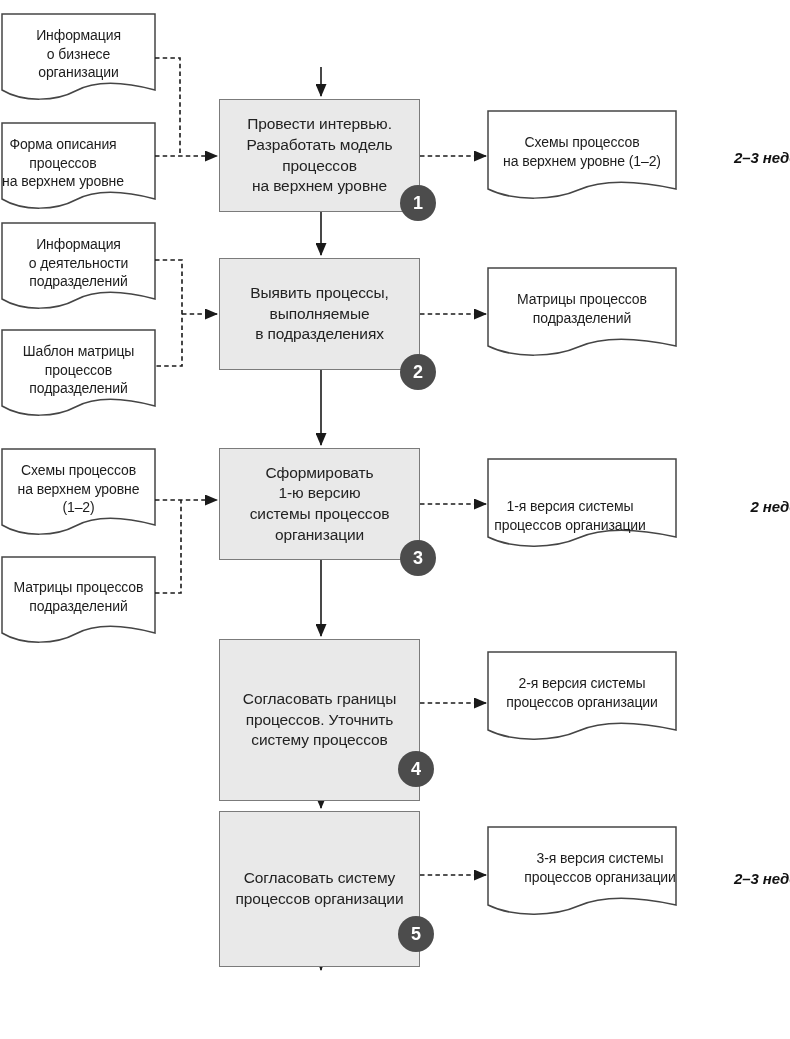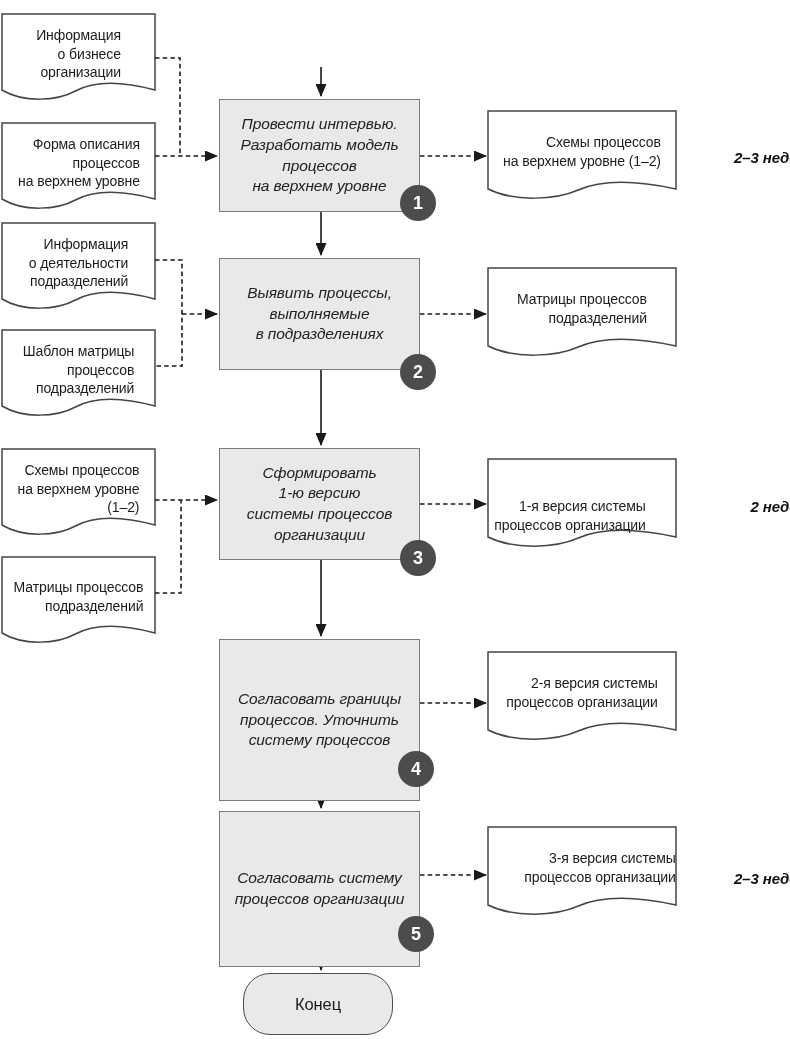--- a/index.html
+++ b/index.html
@@ -4,28 +4,28 @@
 <style>
   html,body{margin:0;padding:0;background:#ffffff;}
   #stage{
     position:relative;width:790px;height:1039px;background:#ffffff;overflow:hidden;
     font-family:"Liberation Sans","DejaVu Sans",sans-serif;color:#1c1c1c;
     letter-spacing:-0.1px;
   }
   #connector-layer{position:absolute;left:0;top:0;z-index:1;}
   .txt{
     position:absolute;display:flex;align-items:center;justify-content:center;
-    text-align:right;white-space:pre-line;z-index:3;line-height:1.34;
+    text-align:center;white-space:pre-line;z-index:3;line-height:1.34;
   }
   .doc-txt{font-size:14px;}
   .proc{
     position:absolute;left:219px;width:201px;background:#e9e9e9;
     border:1.5px solid #7b7b7b;box-sizing:border-box;z-index:2;
     display:flex;align-items:center;justify-content:center;text-align:center;
-    white-space:pre-line;font-size:15.5px;line-height:1.33;color:#222;font-style:italic;
+    white-space:pre-line;font-size:15.5px;line-height:1.33;color:#222;
   }
   .term{
     position:absolute;left:243px;width:150px;height:62px;background:#e9e9e9;
     border:1.5px solid #4c4c4c;border-radius:27px;box-sizing:border-box;z-index:2;
     display:flex;align-items:center;justify-content:center;font-size:16.5px;
   }
   .badge{
     position:absolute;width:36px;height:36px;border-radius:50%;background:#4c4c4c;
     color:#ffffff;font-size:18px;font-weight:bold;z-index:4;
     display:flex;align-items:center;justify-content:center;
@@ -82,21 +82,20 @@
       <path d="M155,500 L217,500" marker-end="url(#arr)"></path>
 
       <path d="M420,156 L486,156" marker-end="url(#arr)"></path>
       <path d="M420,314 L486,314" marker-end="url(#arr)"></path>
       <path d="M420,504 L486,504" marker-end="url(#arr)"></path>
       <path d="M420,703 L486,703" marker-end="url(#arr)"></path>
       <path d="M420,875 L486,875" marker-end="url(#arr)"></path>
     </g>
   </svg>
 
-  <div class="term" style="top:973px">Конец</div>
 
   <div class="proc" style="top:99px;height:113px">Провести интервью.
 Разработать модель
 процессов
 на верхнем уровне</div>
   <div class="proc" style="top:258px;height:112px">Выявить процессы,
 выполняемые
 в подразделениях</div>
   <div class="proc" style="top:448px;height:112px">Сформировать
 1-ю версию
@@ -110,21 +109,21 @@
 
   <div class="badge" style="left:400px;top:185px">1</div>
   <div class="badge" style="left:400px;top:354px">2</div>
   <div class="badge" style="left:400px;top:540px">3</div>
   <div class="badge" style="left:398px;top:751px">4</div>
   <div class="badge" style="left:398px;top:916px">5</div>
 
   <div class="txt doc-txt" style="left:2px;top:14px;width:153px;height:80px">Информация
 о бизнесе
 организации</div>
-  <div class="txt doc-txt" style="left:18px;top:123px;width:122px;height:80px">Форма описания
+  <div class="txt doc-txt" style="left:2px;top:123px;width:122px;height:80px">Форма описания
 процессов
 на верхнем уровне</div>
   <div class="txt doc-txt" style="left:2px;top:223px;width:153px;height:80px">Информация
 о деятельности
 подразделений</div>
   <div class="txt doc-txt" style="left:2px;top:330px;width:153px;height:80px">Шаблон матрицы
 процессов
 подразделений</div>
   <div class="txt doc-txt" style="left:2px;top:449px;width:153px;height:80px">Схемы процессов
 на верхнем уровне

